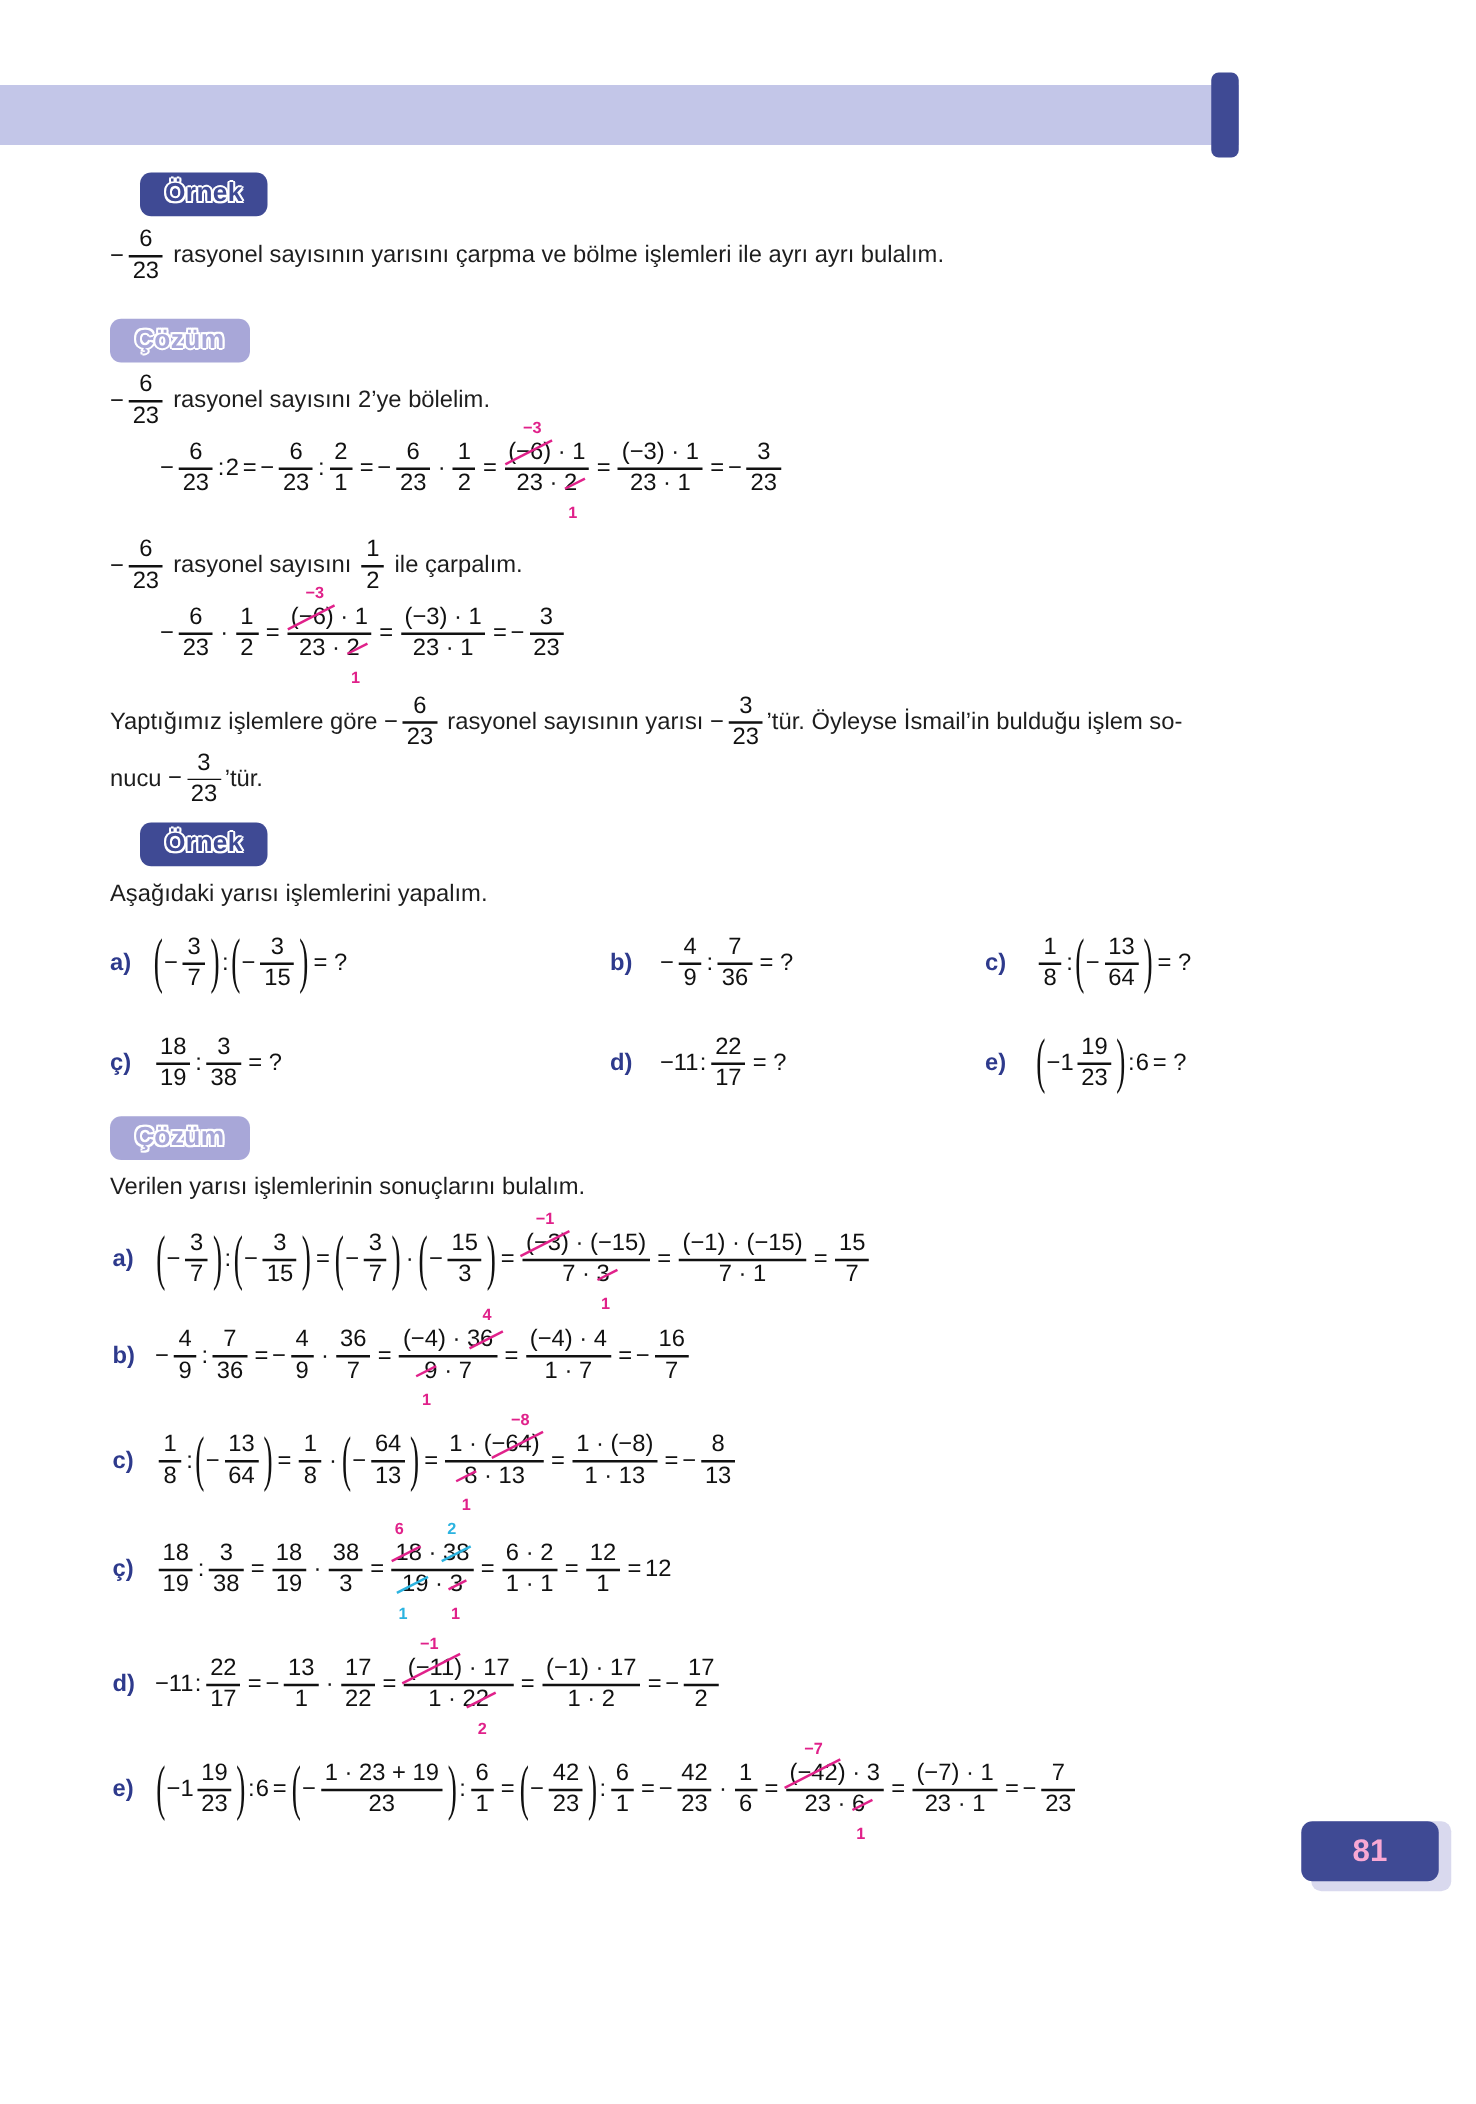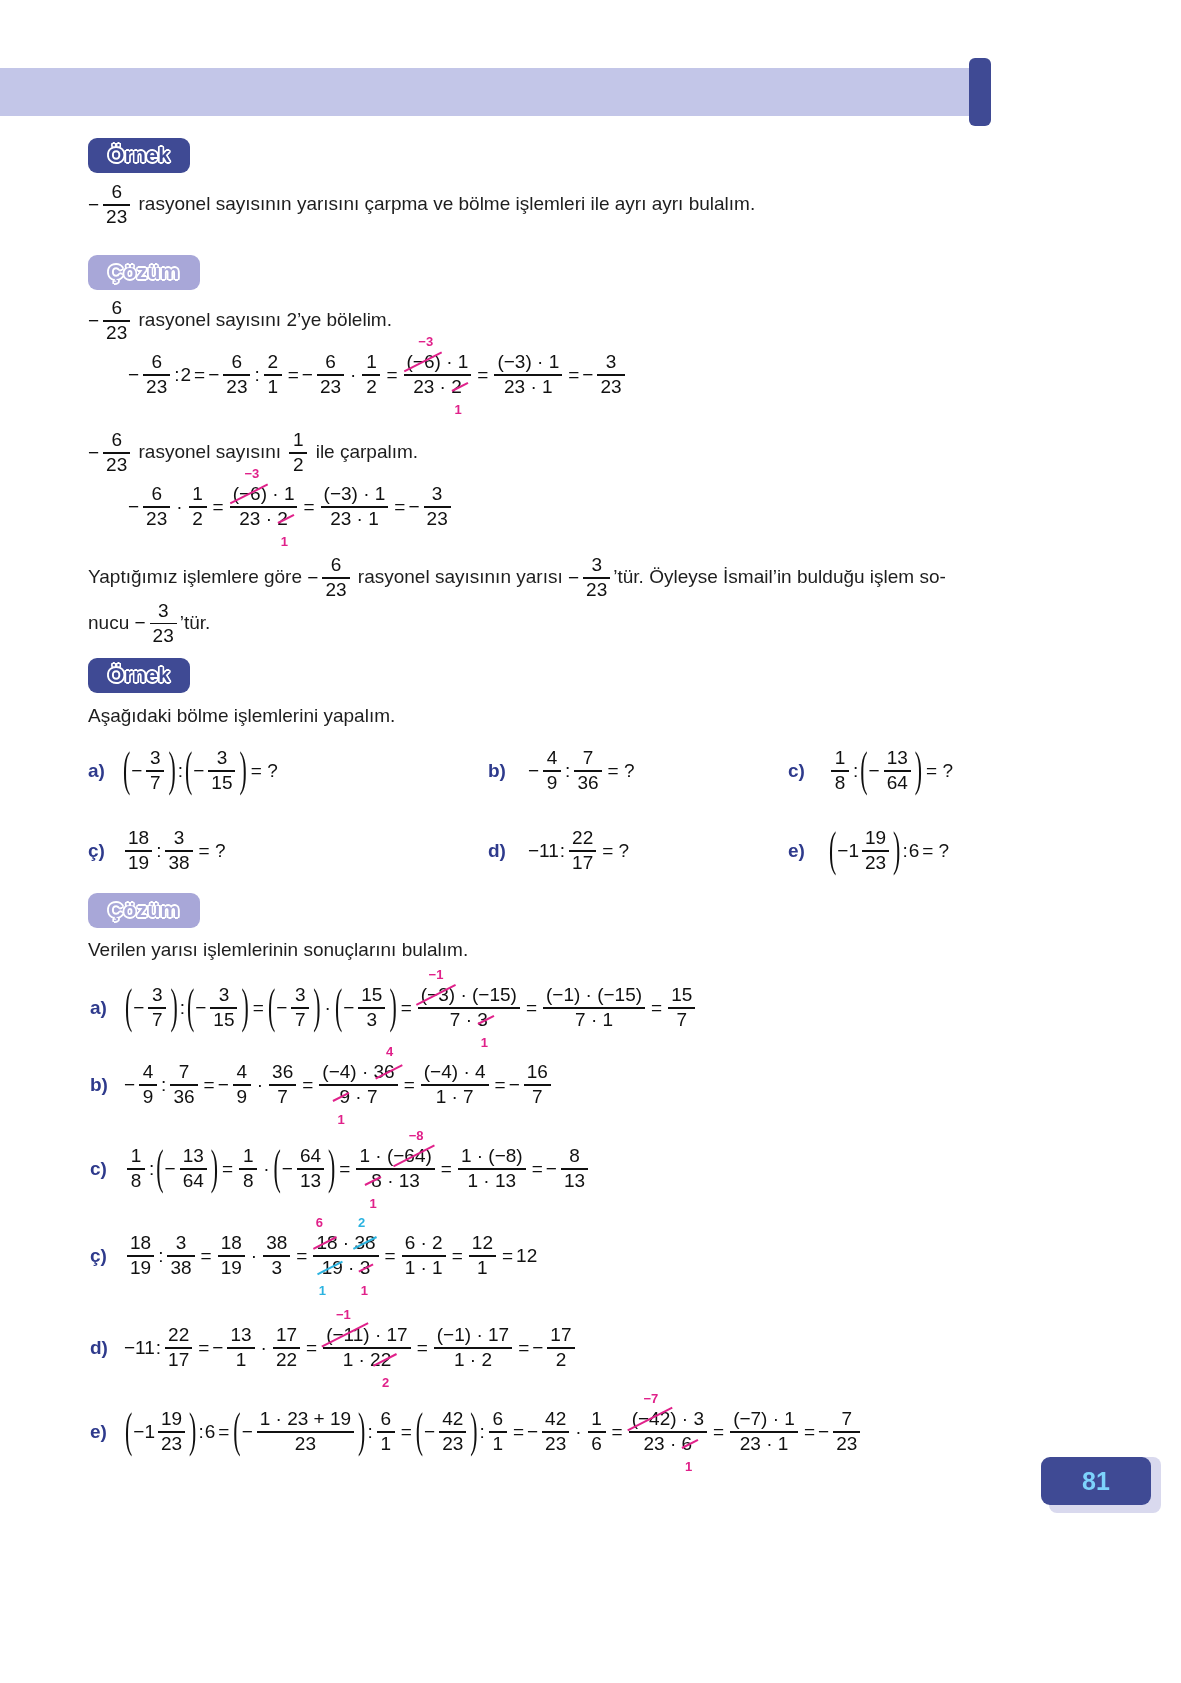--- a/index.html
+++ b/index.html
@@ -36,21 +36,21 @@
     padding:5px 20px 7px 20px;
     font-size:21px;
     line-height:1.1;
     -webkit-text-stroke: 0px;
     text-shadow:
       -1.4px -1.4px 0 #fff, 1.4px -1.4px 0 #fff,
       -1.4px 1.4px 0 #fff, 1.4px 1.4px 0 #fff,
       0 -1.6px 0 #fff, 0 1.6px 0 #fff,
       -1.6px 0 0 #fff, 1.6px 0 0 #fff;
   }
-  .badge-ornek { background:#3f4a94; color:#3f4a94; }
+  .badge-ornek { background:#3f4a94; color:#3f4a94;margin-left:24px; }
   .badge-cozum { background:#a8a7d8; color:#a8a7d8;text-align:center; }
 
   
   .ptext { font-size:19px; line-height:1.5; color:#1d1d1d; }
 
   
   .mrow { display:inline-flex; align-items:center; vertical-align:middle; white-space:nowrap; }
   .math { font-size:19px; color:#111; }
   .frac {
     display:inline-flex; flex-direction:column; align-items:center;
@@ -101,21 +101,21 @@
   .cyan { color:#2bb3e0; }
 
   
   .pagenum-shadow {
     position:absolute; right:20px; bottom:170px;
     width:112px; height:56px; background:#d9d9ee; border-radius:8px;
   }
   .pagenum {
     position:absolute; right:30px; bottom:178px;
     width:110px; height:48px; background:#3f4a94; border-radius:9px;
-    color:#7dd3fc; font-weight:bold; font-size:25px;
+    color:#f9a8d4; font-weight:bold; font-size:25px;
     display:flex; align-items:center; justify-content:center;
   }
 
   
   #blk-ornek1   { position:absolute; top:138px; left:88px; }
   #blk-p1       { position:absolute; top:182px; left:88px; width:1000px; }
   #blk-cozum1   { position:absolute; top:255px; left:88px; }
   #blk-p2       { position:absolute; top:298px; left:88px; width:1000px; }
   #blk-eq1      { position:absolute; top:352px; left:128px; }
   #blk-p3       { position:absolute; top:430px; left:88px; width:1000px; }
@@ -333,21 +333,21 @@
         <span class="num">3</span>
           <span class="bar"></span>
           <span class="den">23</span>
       </span>
     </span><span>’tür.</span>
   </div>
 
   <div id="blk-ornek2">
     <span class="badge badge-ornek">Örnek</span>
   </div>
-  <div id="blk-p5" class="ptext">Aşağıdaki bölme işlemlerini yapalım.</div>
+  <div id="blk-p5" class="ptext">Aşağıdaki yarısı işlemlerini yapalım.</div>
 
   <div id="blk-qrow1">
     <div style="display:flex;">
       <div style="width:400px;display:flex;align-items:center;">
         <span class="qlabel" style="width:34px;">a)</span>
         <span class="math mrow">
           <span class="paren">
               <span class="pL">(</span>
             <span class="neg">−</span>
             <span class="frac">

